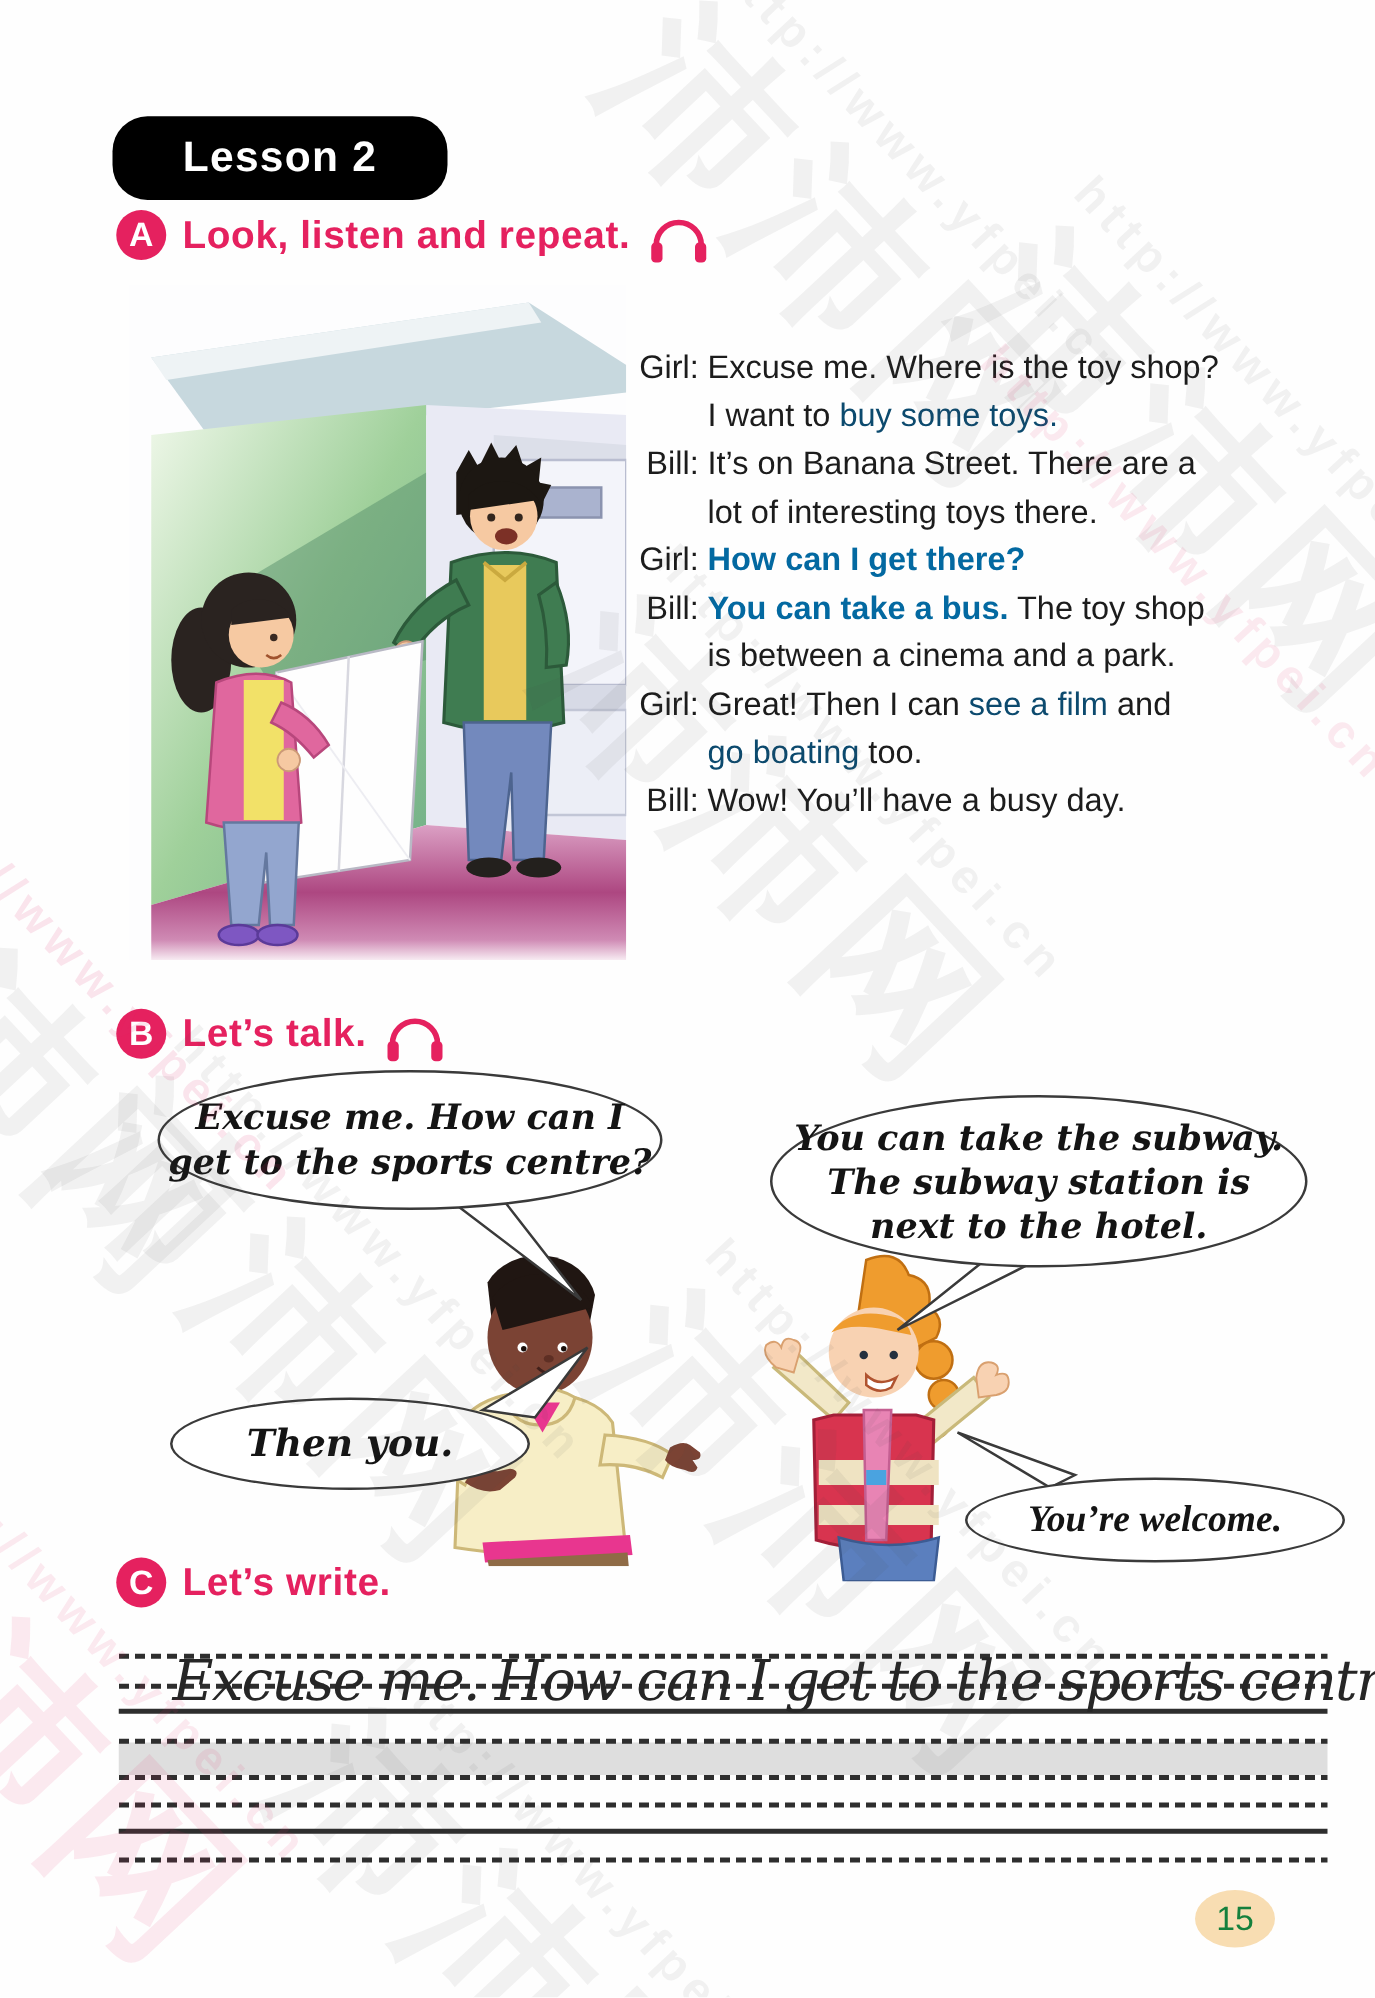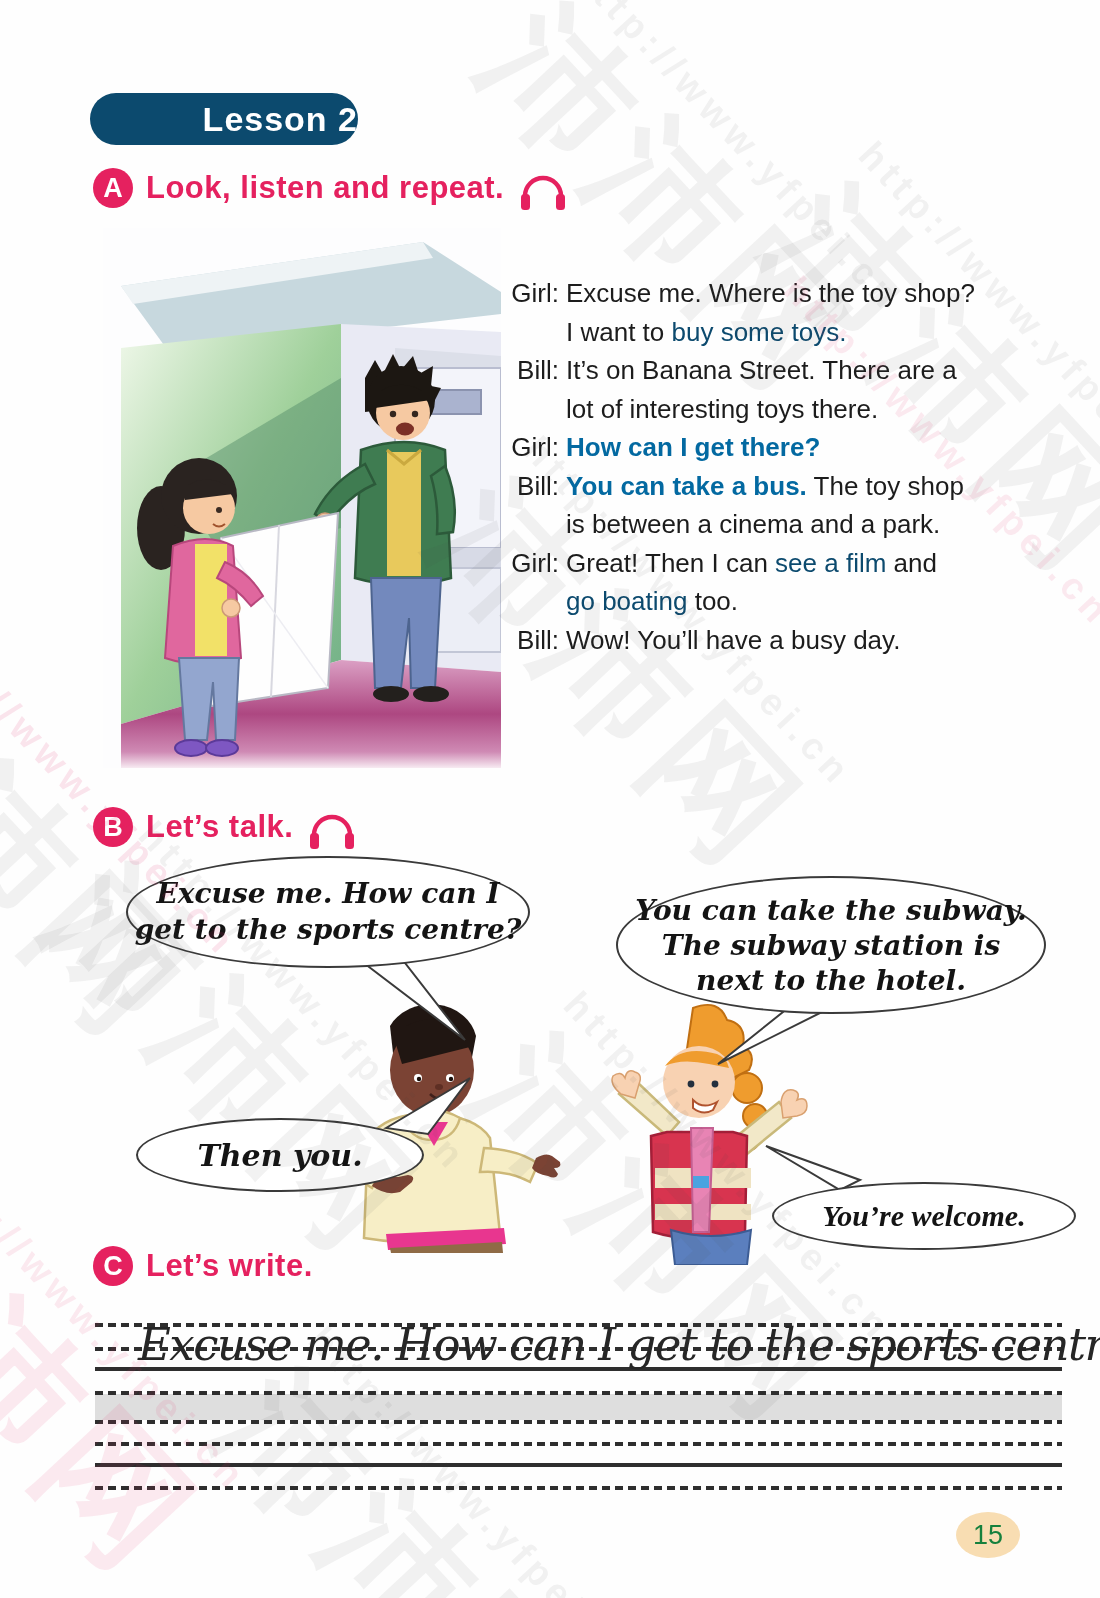--- a/index.html
+++ b/index.html
@@ -10,22 +10,22 @@
   .wm{position:absolute;transform:rotate(47deg);transform-origin:left top;
       pointer-events:none;z-index:9;white-space:nowrap;line-height:1.05;}
   .wm .wm-url{font-size:38px;letter-spacing:6px;font-weight:bold;}
   .wm .wm-big{font-size:140px;letter-spacing:14px;font-weight:bold;}
   .wm-gray{color:rgba(70,70,70,0.07);}
   .wm-pink{color:rgba(225,45,110,0.10);}
   .wm-mixed{color:rgba(70,70,70,0.07);}
   .wm-mixed .wm-url{color:rgba(225,45,110,0.12);}
 
   
-  .lesson-banner{position:absolute;left:90px;top:93px;width:268px;height:52px;
-      background:#0c4a6e;border-radius:28px;display:flex;align-items:center;justify-content:flex-end;
+  .lesson-banner{position:absolute;left:90px;top:93px;width:268px;height:67px;
+      background:#000000;border-radius:28px;display:flex;align-items:center;justify-content:center;
       z-index:2;}
   .lesson-banner span{color:#ffffff;font-size:34px;font-weight:bold;letter-spacing:1px;}
 
   
   .sec-head{position:absolute;display:flex;align-items:center;gap:13px;z-index:2;}
   .badge{width:40px;height:40px;border-radius:50%;background:#e5215f;color:#fff;
       font-size:27px;font-weight:bold;display:flex;align-items:center;justify-content:center;
       flex:0 0 auto;}
   .sec-title{color:#e5215f;font-size:31px;font-weight:bold;letter-spacing:0.5px;}
   .hp{width:52px;height:44px;margin-top:4px;}

